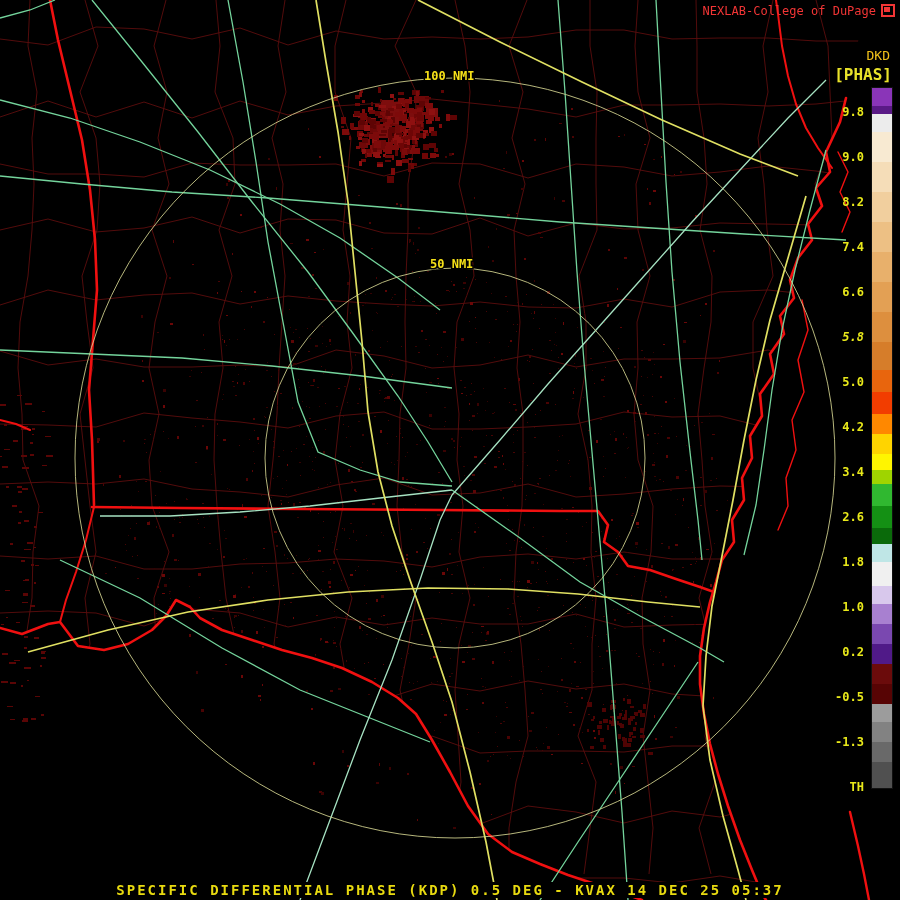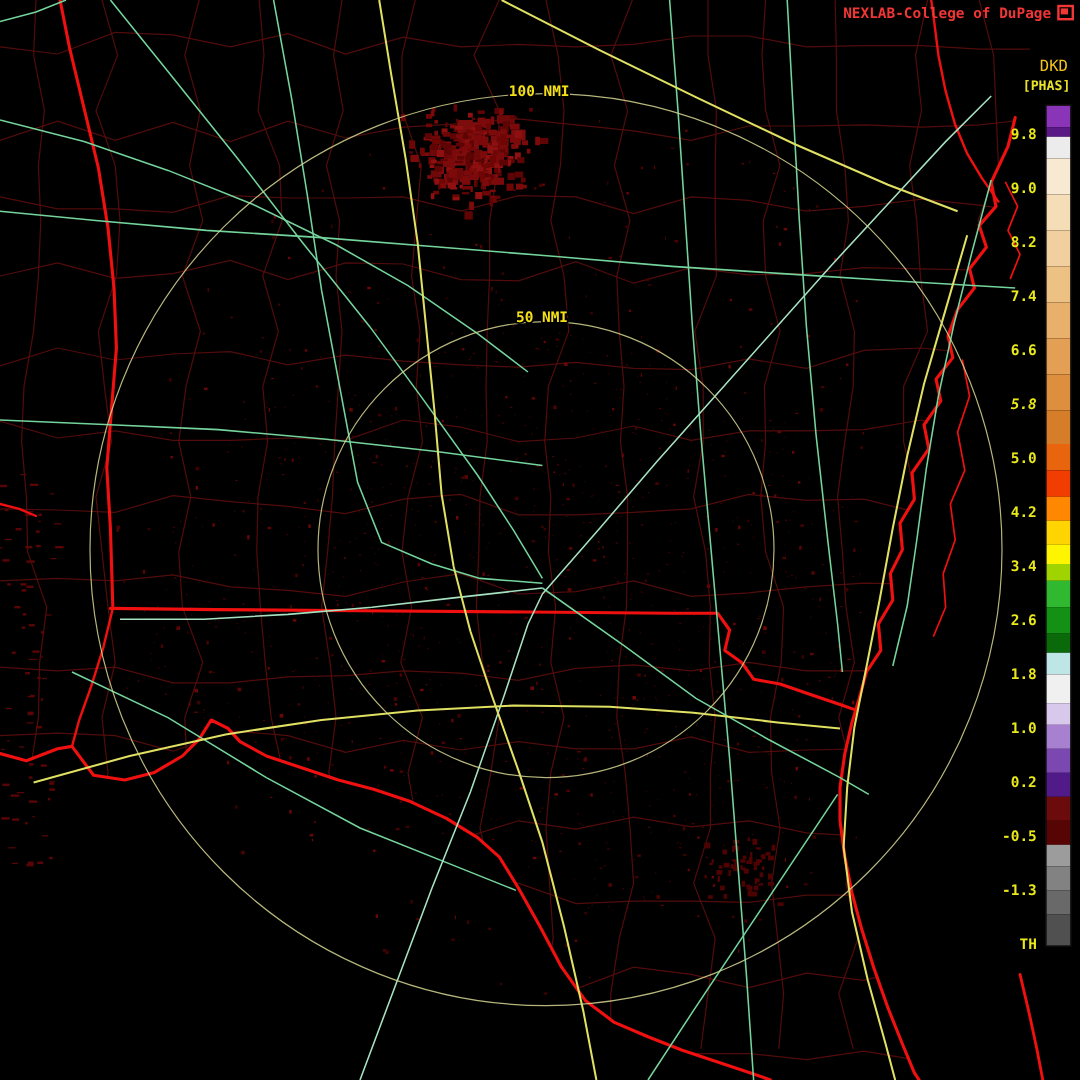--- a/index.html
+++ b/index.html
@@ -1,23 +1,23 @@
 <!DOCTYPE html>
 <html><head>
 <meta charset="utf-8">
 <style>
   html,body{margin:0;padding:0;background:#000;}
   #screen{position:relative;width:900px;height:900px;background:#000;overflow:hidden;
           font-family:"DejaVu Sans Mono","Liberation Mono",monospace;}
   #map{position:absolute;left:0;top:0;}
-  #brand{position:absolute;top:4px;right:24px;color:#f23535;font-size:12px;font-weight:bold;white-space:nowrap;padding-left:27px;}
+  #brand{position:absolute;top:4px;right:24px;color:#f23535;font-size:12px;font-weight:normal;white-space:nowrap;padding-left:27px;}
   #brand-icon{position:absolute;top:4px;right:5px;width:14px;height:13px;border:2px solid #f23535;box-sizing:border-box;}
   #brand-icon::before{content:"";position:absolute;left:1px;top:1px;width:6px;height:5px;background:#f23535;}
   #prod-code{position:absolute;top:48px;right:10px;color:#f2c21a;font-size:13px;font-weight:normal;}
-  #prod-tag{position:absolute;top:65px;right:8px;color:#e8e22a;font-size:11px;font-weight:bold;}
+  #prod-tag{position:absolute;top:65px;right:8px;color:#e8e22a;font-size:16px;font-weight:bold;}
   #colorbar{position:absolute;top:88px;right:8px;width:20px;outline:1px solid #111;}
   #colorbar .seg{width:20px;}
   .cb-label{position:absolute;right:36px;color:#e8e81a;font-size:12px;font-weight:bold;
             line-height:16px;white-space:nowrap;}
   #caption{position:absolute;left:50%;transform:translateX(-50%);bottom:2px;background:#000;
            color:#e8da10;font-size:14px;font-weight:bold;letter-spacing:2px;line-height:16px;
            padding:0 6px;white-space:nowrap;}
   .ring-label{font:bold 12px "DejaVu Sans Mono","Liberation Mono",monospace;fill:#f5e018;
               stroke:#000;stroke-width:3px;paint-order:stroke;}
 </style>
@@ -1836,13 +1836,14 @@
       <div class="cb-label" style="top: 464px;">3.4</div>
       <div class="cb-label" style="top: 509px;">2.6</div>
       <div class="cb-label" style="top: 554px; text-align: right;">1.8</div>
       <div class="cb-label" style="top: 599px;">1.0</div>
       <div class="cb-label" style="top: 644px;">0.2</div>
       <div class="cb-label" style="top: 689px;">-0.5</div>
       <div class="cb-label" style="top: 734px;">-1.3</div>
       <div class="cb-label" style="top: 779px;">TH</div>
     </div>
 
+  <div id="caption">SPECIFIC DIFFERENTIAL PHASE (KDP) 0.5 DEG - KVAX 14 DEC 25 05:37</div>
 </div>
 
 </body></html>

